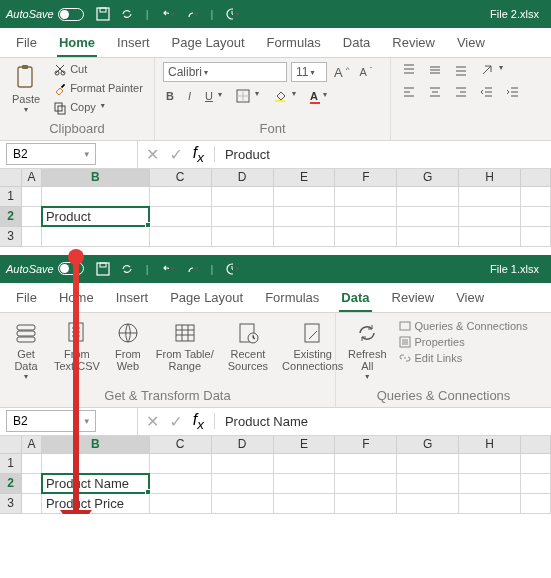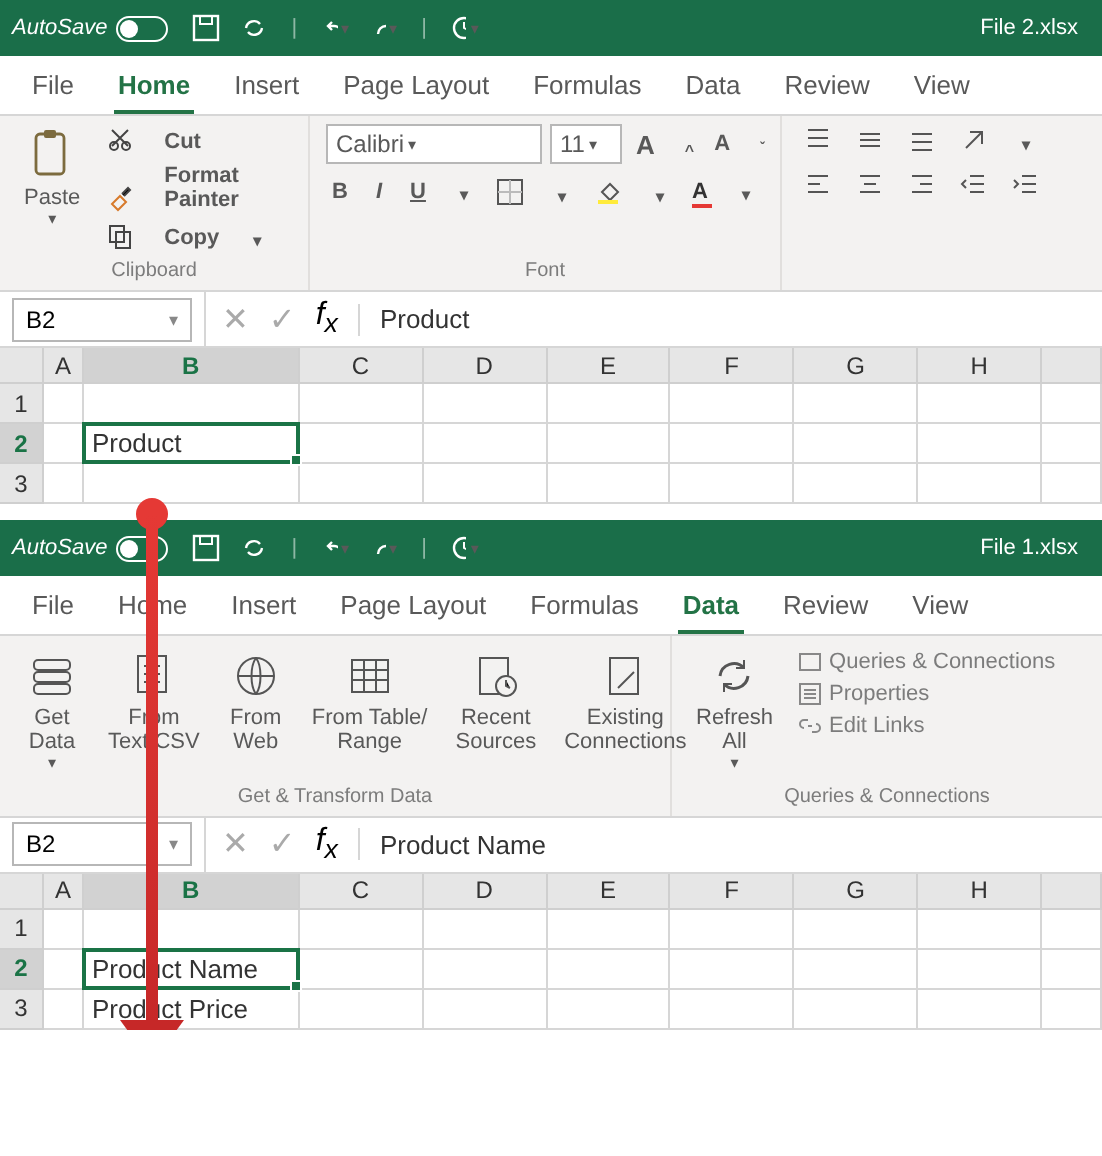--- a/index.html
+++ b/index.html
@@ -11,30 +11,30 @@
   .toggle::after { content: ""; width: 9px; height: 9px; background: #fff; border-radius: 50%; position: absolute; left: 1px; top: 1px; }
   .qat { display: flex; align-items: center; gap: 10px; margin-left: 12px; }
   .qat-sep { color: rgba(255,255,255,0.5); margin: 0 2px; }
   .ico { width: 14px; height: 14px; display: inline-flex; align-items: center; justify-content: center; }
   .titlebar .filename { margin-left: auto; margin-right: 6px; }
   .tabs { background: #fff; height: 30px; display: flex; align-items: flex-end; gap: 18px; padding: 0 14px; border-bottom: 1px solid #d6d6d6; font-size: 13px; color: #595959; }
   .tab { padding: 6px 2px 5px; cursor: pointer; border-bottom: 2px solid transparent; }
   .tab.active { color: #237346; border-bottom: 2px solid #237346; font-weight: 600; }
   .ribbon { background: #f3f2f1; display: flex; border-bottom: 1px solid #d6d6d6; font-size: 11px; color: #595959; }
   .group { border-right: 1px solid #e1dfdd; display: flex; flex-direction: column; padding: 4px 8px 2px; }
-  .group-label { text-align: center; color: #7c7c7c; font-size: 10px; margin-top: 2px; padding: 2px 0; }
+  .group-label { text-align: center; color: #7c7c7c; font-size: 13px; margin-top: 2px; padding: 2px 0; }
   .group-body { display: flex; gap: 6px; flex: 1; align-items: flex-start; }
   .big-btn { display: flex; flex-direction: column; align-items: center; gap: 1px; padding: 2px 4px; cursor: pointer; text-align: center; line-height: 1.1; }
   .big-btn .ico-lg { width: 28px; height: 28px; display: flex; align-items: center; justify-content: center; }
   .stack { display: flex; flex-direction: column; gap: 2px; }
   .row { display: flex; align-items: center; gap: 4px; }
-  .btn-sm { padding: 1px 3px; display: flex; align-items: flex-end; gap: 15px; cursor: pointer; font-weight: bold; }
+  .btn-sm { padding: 1px 3px; display: flex; align-items: flex-start; gap: 3px; cursor: pointer; }
   .drop::after { content: "▾"; font-size: 8px; margin-left: 2px; color: #595959;}
   .cbx { background: #fff; border: 1px solid #b7b7b7; height: 20px; font-size: 12px; padding: 0 4px; display: flex; align-items: center; }
-  .namebox-row { height: 28px; display: flex; align-items: center; border-bottom: 1px solid #d6d6d6; background:#fff; }
+  .namebox-row { height: 28px; display: flex; align-items: center; border-bottom: 1px solid #d6d6d6; background:#fff;gap:35px; }
   .namebox { width: 90px; height: 22px; border: 1px solid #b7b7b7; margin: 0 6px; display:flex; align-items:center; padding:0 6px; font-size:12px; justify-content:space-between;}
   .fxarea { display:flex; align-items:center; gap:10px; padding:0 8px; border-left:1px solid #d6d6d6; height:100%; flex:1;}
   .fxval { font-size:13px; color:#333; }
   .grid { display:flex; }
   .corner { width:22px; height:18px; background:#e6e6e6; border-right:1px solid #cfcfcf; border-bottom:1px solid #cfcfcf;}
   .colhead { height:18px; background:#e6e6e6; border-right:1px solid #cfcfcf; border-bottom:1px solid #cfcfcf; display:flex; align-items:center; justify-content:center; font-size:12px; color:#333;}
   .rowhead { width:22px; background:#e6e6e6; border-right:1px solid #cfcfcf; border-bottom:1px solid #cfcfcf; display:flex; align-items:center; justify-content:center; font-size:12px; color:#333;}
   .cell { border-right:1px solid #d6d6d6; border-bottom:1px solid #d6d6d6; height:20px; font-size:13px; display:flex; align-items:center; padding:0 4px; background:#fff; color:#333;}
   .gridwrap { position:relative; }
   .col-A { width:20px;} .col-B { width:108px;} .col-C { width:62px;} .col-D { width:62px;} .col-E { width:62px;} .col-F { width:62px;} .col-G { width:62px;} .col-H { width:62px;} .col-I { width:30px;}
@@ -144,21 +144,21 @@
                 </span>
                 <span>Copy</span>
               </div>
         </div>
       </div>
       <div class="group-label">Clipboard</div>
     </div>
     <div class="group" style="width:236px">
       <div class="group-body" style="flex-direction:column;gap:6px;width:100%">
         <div class="row" style="gap:4px">
-          <div class="cbx drop" style="width:108px">
+          <div class="cbx drop" style="width:124px">
                 <span>Calibri</span>
               </div>
           <div class="cbx drop" style="width:36px">
                 <span>11</span>
               </div>
           <div class="btn-sm" style="font-size:13px">A<sup style="font-size:8px">^</sup></div>
           <div class="btn-sm" style="font-size:11px">A<sup style="font-size:7px">ˇ</sup></div>
         </div>
         <div class="row" style="gap:8px">
           <div class="btn-sm">

